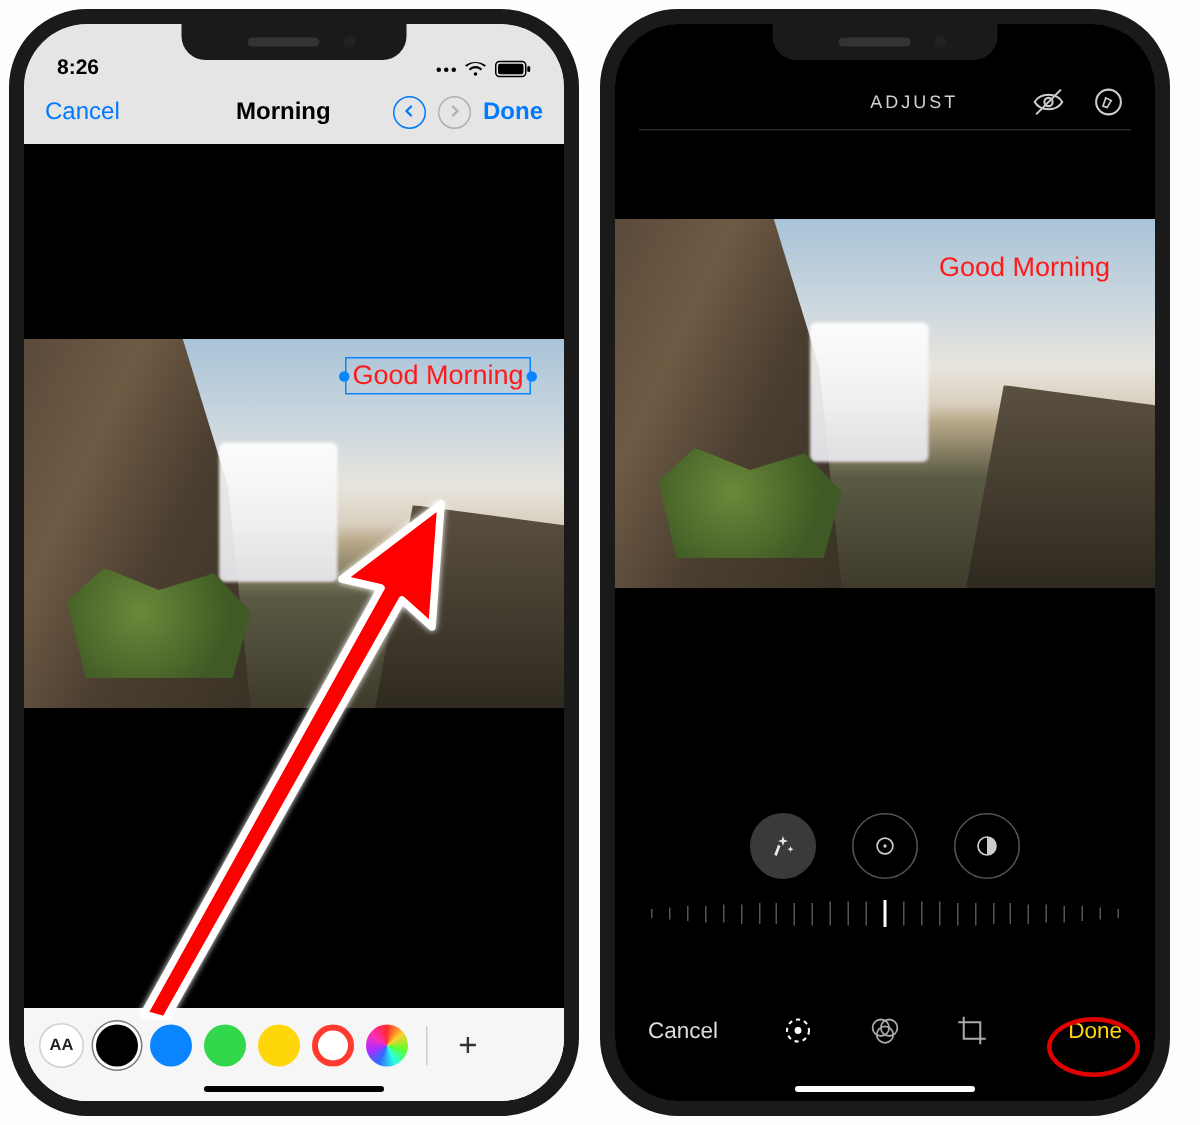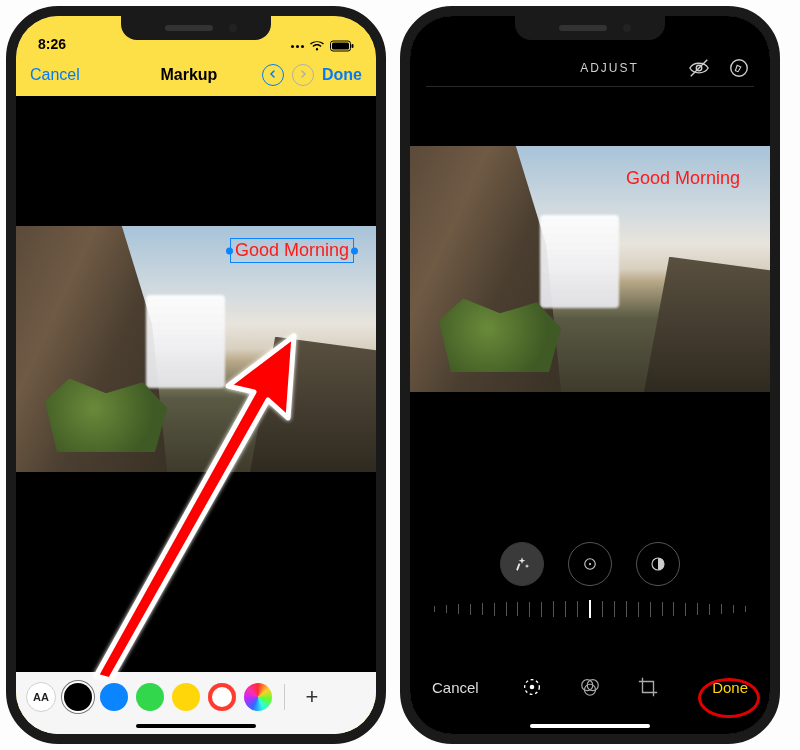--- a/index.html
+++ b/index.html
@@ -59,21 +59,21 @@
       bottom: 6px;
       left: 50%;
       transform: translateX(-50%);
       width: 120px;
       height: 4px;
       border-radius: 2px;
       z-index: 40;
     }
 
     
-    .markup-screen { background: #fde047; width: 100%; height: 100%; position: relative; }
+    .markup-screen { background: #e5e5e5; width: 100%; height: 100%; position: relative; }
     .status-bar {
       height: 38px;
       display: flex;
       align-items: flex-end;
       padding: 0 22px 2px;
       font-size: 14px;
       font-weight: 600;
       color: #000;
     }
     .status-bar .time { flex: 1; }
@@ -350,21 +350,21 @@
               <rect x="0.5" y="1" width="20" height="10" rx="2.5" fill="none" stroke="#000"></rect>
               <rect x="2" y="2.5" width="17" height="7" rx="1.5" fill="#000"></rect>
               <rect x="21.5" y="4" width="2" height="4" rx="1" fill="#000"></rect>
             </svg>
         </span>
       </span>
     </div>
 
     <div class="nav">
       <span class="link">Cancel</span>
-      <span class="title">Markup</span>
+      <span class="title">Morning</span>
       <span class="icon-btn undo">
         <svg width="12" height="12" viewBox="0 0 12 12">
             <path d="M7 2l-3 3 3 3" fill="none" stroke="#007aff" stroke-width="1.5" stroke-linecap="round"></path>
           </svg>
       </span>
       <span class="icon-btn redo">
         <svg width="12" height="12" viewBox="0 0 12 12">
             <path d="M5 2l3 3-3 3" fill="none" stroke="#b0b0b0" stroke-width="1.5" stroke-linecap="round"></path>
           </svg>
       </span>

